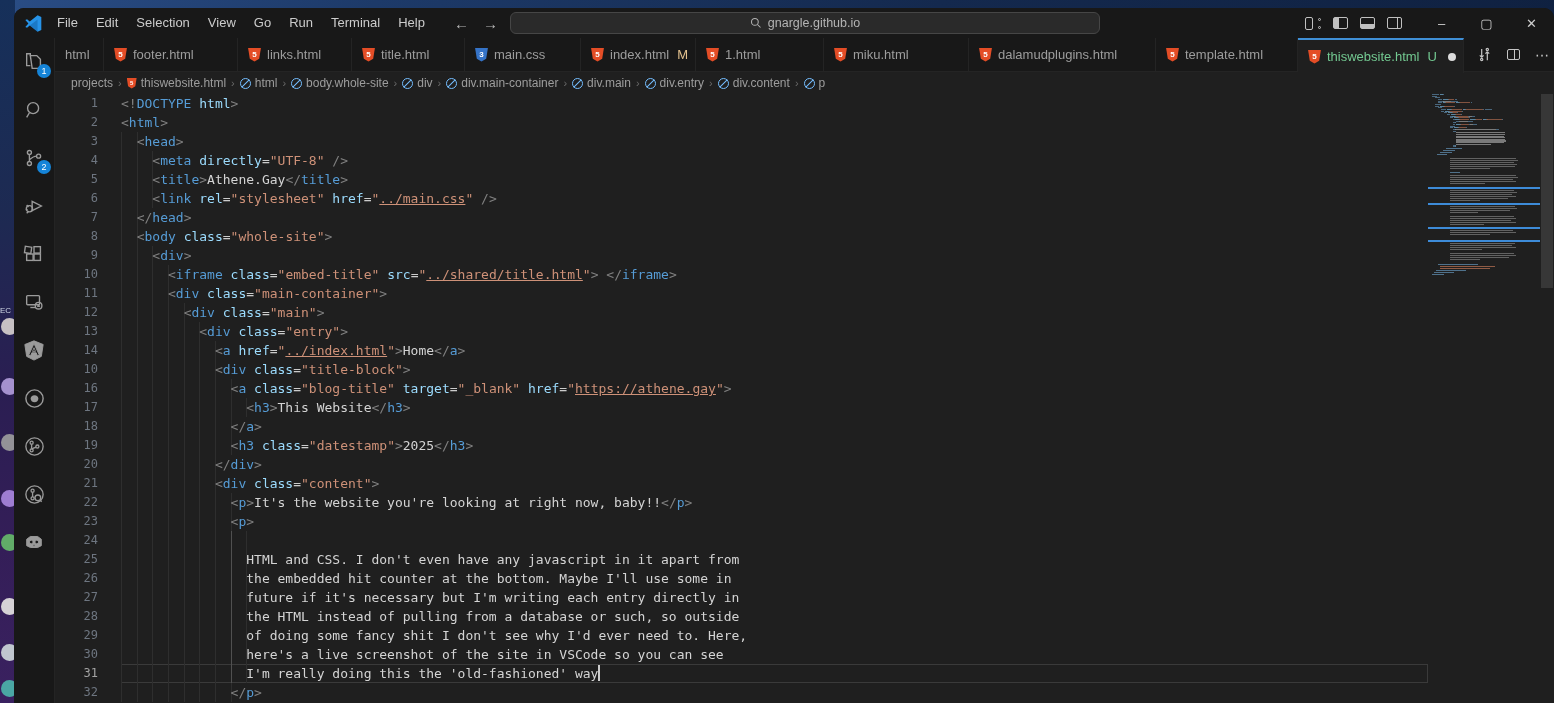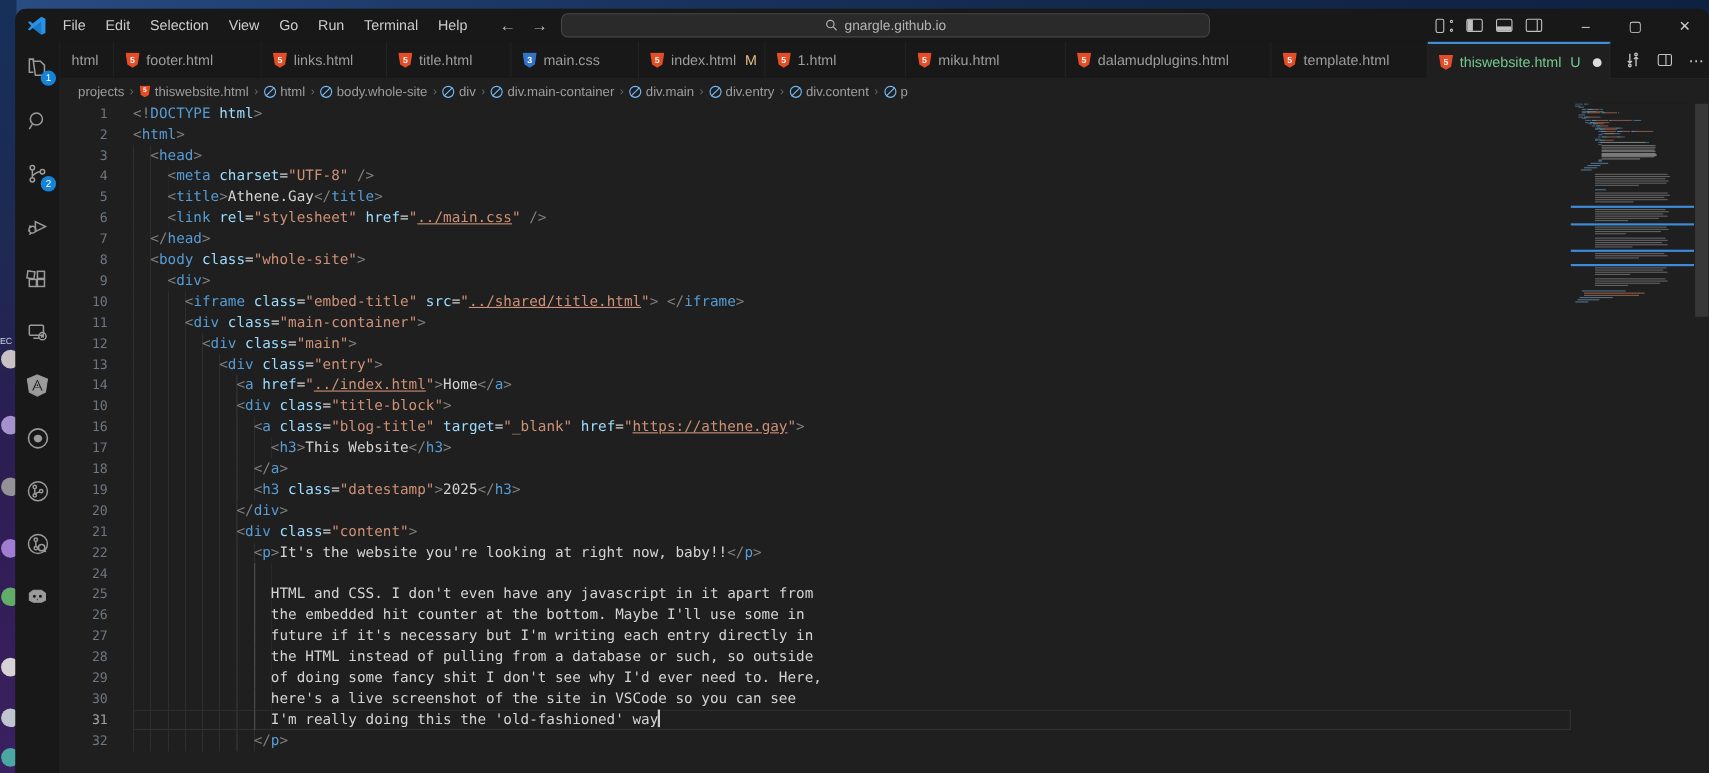--- a/index.html
+++ b/index.html
@@ -365,21 +365,21 @@
             <div class="line">
               <div class="ln">2</div>
               <div class="lc"><span class="code-text"><span class="tk-p">&lt;</span><span class="tk-t">html</span><span class="tk-p">&gt;</span></span></div>
             </div>
             <div class="line">
               <div class="ln">3</div>
               <div class="lc"><div class="gl" style="width: 16.66px;"></div><span class="code-text">  <span class="tk-p">&lt;</span><span class="tk-t">head</span><span class="tk-p">&gt;</span></span></div>
             </div>
             <div class="line">
               <div class="ln">4</div>
-              <div class="lc"><div class="gl" style="width: 32.32px;"></div><span class="code-text">    <span class="tk-p">&lt;</span><span class="tk-t">meta</span><span class="tk-w"> </span><span class="tk-a">charset</span><span class="tk-w">=</span><span class="tk-s">"UTF-8"</span><span class="tk-w"> </span><span class="tk-p">/&gt;</span></span></div>
+              <div class="lc"><div class="gl" style="width: 32.32px;"></div><span class="code-text">    <span class="tk-p">&lt;</span><span class="tk-t">meta</span><span class="tk-w"> </span><span class="tk-a">directly</span><span class="tk-w">=</span><span class="tk-s">"UTF-8"</span><span class="tk-w"> </span><span class="tk-p">/&gt;</span></span></div>
             </div>
             <div class="line">
               <div class="ln">5</div>
               <div class="lc"><div class="gl" style="width: 32.32px;"></div><span class="code-text">    <span class="tk-p">&lt;</span><span class="tk-t">title</span><span class="tk-p">&gt;</span><span class="tk-x">Athene.Gay</span><span class="tk-p">&lt;/</span><span class="tk-t">title</span><span class="tk-p">&gt;</span></span></div>
             </div>
             <div class="line">
               <div class="ln">6</div>
               <div class="lc"><div class="gl" style="width: 32.32px;"></div><span class="code-text">    <span class="tk-p">&lt;</span><span class="tk-t">link</span><span class="tk-w"> </span><span class="tk-a">rel</span><span class="tk-w">=</span><span class="tk-s">"stylesheet"</span><span class="tk-w"> </span><span class="tk-a">href</span><span class="tk-w">=</span><span class="tk-s">"</span><span class="tk-l">../main.css</span><span class="tk-s">"</span><span class="tk-w"> </span><span class="tk-p">/&gt;</span></span></div>
             </div>
             <div class="line">
@@ -438,20 +438,24 @@
               <div class="ln">20</div>
               <div class="lc"><div class="gl" style="width: 94.96px;"></div><span class="code-text">            <span class="tk-p">&lt;/</span><span class="tk-t">div</span><span class="tk-p">&gt;</span></span></div>
             </div>
             <div class="line">
               <div class="ln">21</div>
               <div class="lc"><div class="gl" style="width: 94.96px;"></div><span class="code-text">            <span class="tk-p">&lt;</span><span class="tk-t">div</span><span class="tk-w"> </span><span class="tk-a">class</span><span class="tk-w">=</span><span class="tk-s">"content"</span><span class="tk-p">&gt;</span></span></div>
             </div>
             <div class="line">
               <div class="ln">22</div>
               <div class="lc"><div class="gl" style="width: 110.62px;"></div><span class="code-text">              <span class="tk-p">&lt;</span><span class="tk-t">p</span><span class="tk-p">&gt;</span><span class="tk-x">It's the website you're looking at right now, baby!!</span><span class="tk-p">&lt;/</span><span class="tk-t">p</span><span class="tk-p">&gt;</span></span></div>
+            </div>
+            <div class="line">
+              <div class="ln">23</div>
+              <div class="lc"><div class="gl" style="width: 110.62px;"></div><span class="code-text">              <span class="tk-p">&lt;</span><span class="tk-t">p</span><span class="tk-p">&gt;</span></span></div>
             </div>
             <div class="line">
               <div class="ln">24</div>
               <div class="lc"><div class="gl" style="width: 126.28px;"></div><div class="gl-active" style="left: 109.62px;"></div></div>
             </div>
             <div class="line">
               <div class="ln">25</div>
               <div class="lc"><div class="gl" style="width: 126.28px;"></div><div class="gl-active" style="left: 109.62px;"></div><span class="code-text">                <span class="tk-x">HTML and CSS. I don't even have any javascript in it apart from</span></span></div>
             </div>
             <div class="line">

